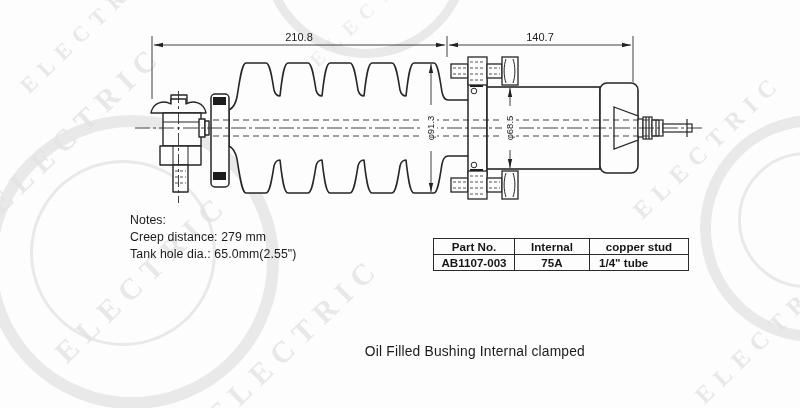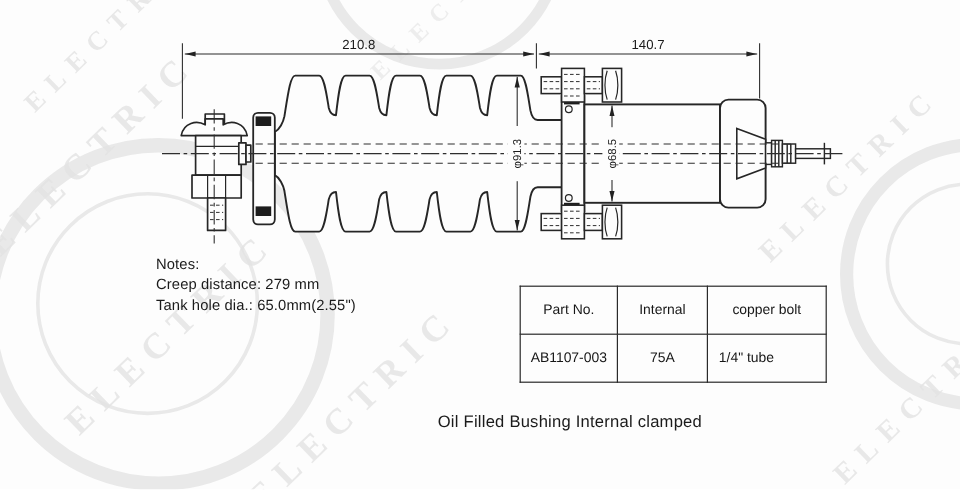--- a/index.html
+++ b/index.html
@@ -17,21 +17,21 @@
     transform:rotate(-44deg);transform-origin:left top;opacity:.8;
   }
   .wm-circle{position:absolute;border-radius:50%;border-style:solid;border-color:#e9e9e9;}
   
   .drawing{position:absolute;left:0;top:0;}
   .drawing path,.drawing rect,.drawing line,.drawing circle,.drawing polygon{vector-effect:none;}
   
   .notes{position:absolute;left:130px;top:212px;font-size:12.3px;line-height:17.2px;color:#1b1b1b;letter-spacing:.1px;}
   
   .ptable{position:absolute;left:433px;top:238px;border-collapse:collapse;font-size:11.6px;color:#161616;}
-  .ptable td,.ptable th{border:1.3px solid #2a2a2a;height:15px;padding:12px 4px;text-align:center;font-weight:normal;white-space:nowrap;}
+  .ptable td,.ptable th{border:1.3px solid #2a2a2a;height:15px;padding:0 4px;text-align:center;font-weight:bold;white-space:nowrap;}
   .ptable .c1{width:72px;}
   .ptable .c2{width:66px;}
   .ptable .c3{width:90px;}
   .ptable td.left{text-align:left;padding-left:9px;}
   
   .title{position:absolute;left:185px;top:342px;width:400px;text-align:right;font-size:13.8px;line-height:20px;color:#1b1b1b;letter-spacing:.2px;}
 </style>
 </head>
 <body>
 
@@ -192,21 +192,21 @@
     <div>Notes:</div>
     <div>Creep distance: 279 mm</div>
     <div>Tank hole dia.:  65.0mm(2.55")</div>
   </div>
 
   <table class="ptable">
     <tbody>
         <tr>
       <th class="c1">Part No.</th>
       <th class="c2">Internal</th>
-      <th class="c3">copper bolt</th>
+      <th class="c3">copper stud</th>
     </tr>
     <tr>
       <td>AB1107-003</td>
       <td>75A</td>
       <td class="left">1/4" tube</td>
     </tr>
   </tbody>
     </table>
 
   <div class="title">

